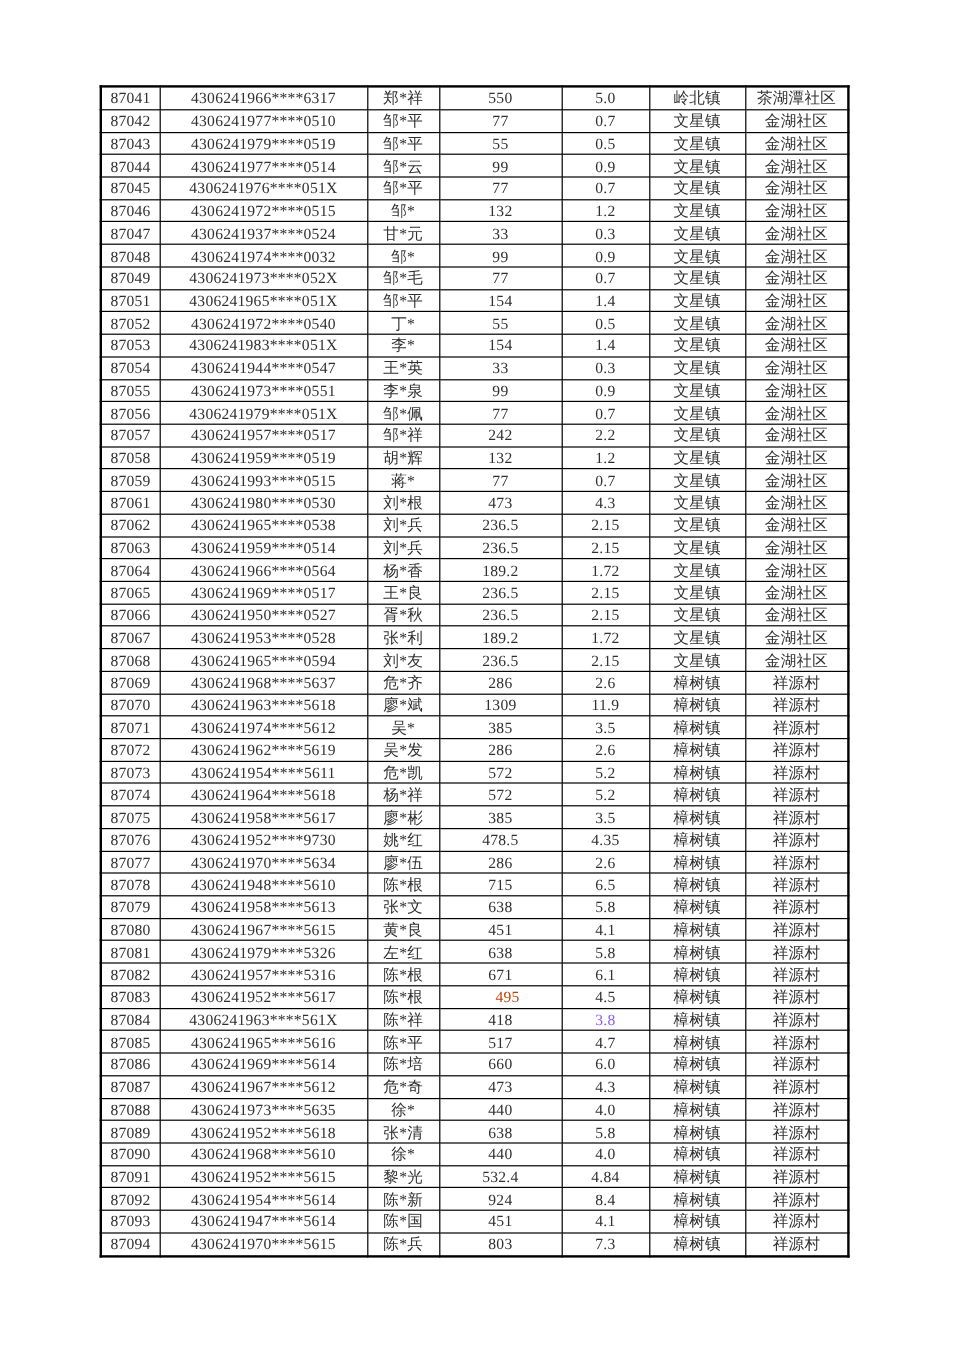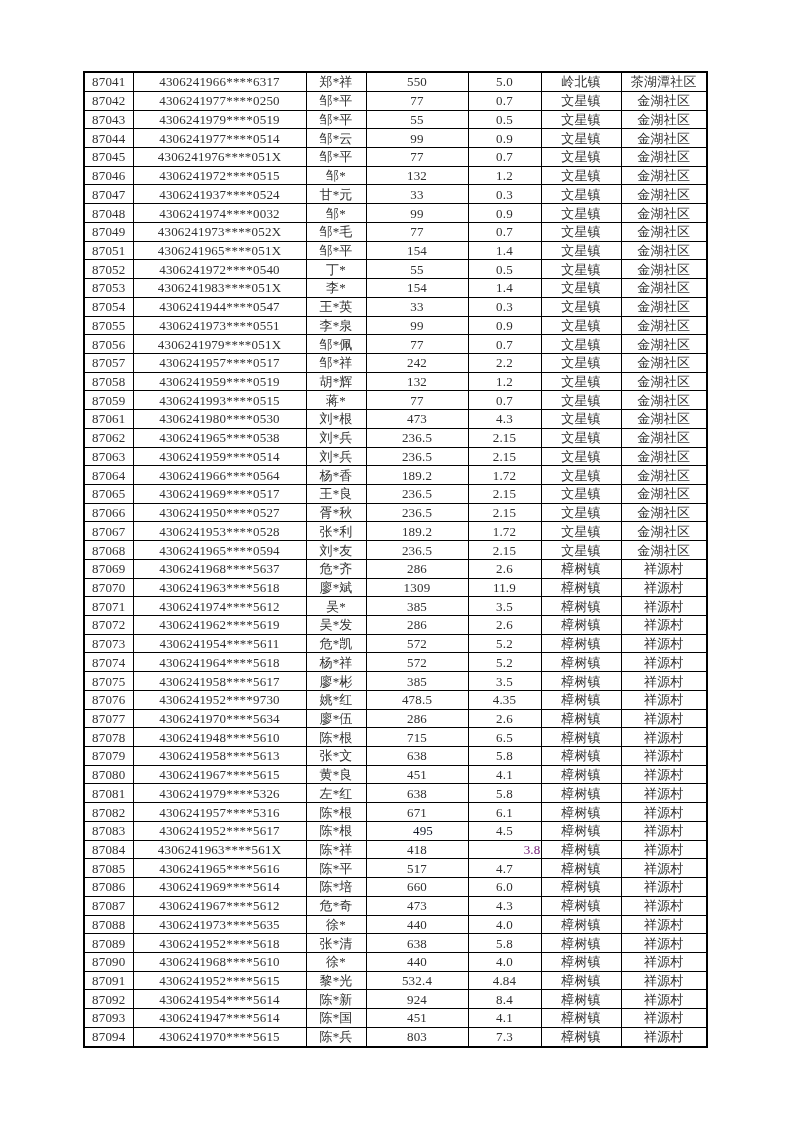--- a/index.html
+++ b/index.html
@@ -61,21 +61,21 @@
           <td style="color: rgb(48, 48, 48); border-color: rgb(0, 0, 0);">87041</td>
           <td style="color: rgb(48, 48, 48); border-color: rgb(0, 0, 0);">4306241966****6317</td>
           <td style="color: rgb(48, 48, 48); border-color: rgb(0, 0, 0);">郑*祥</td>
           <td style="color: rgb(48, 48, 48); border-color: rgb(0, 0, 0);">550</td>
           <td style="color: rgb(48, 48, 48); border-color: rgb(0, 0, 0);">5.0</td>
           <td style="color: rgb(48, 48, 48); border-color: rgb(0, 0, 0);">岭北镇</td>
           <td style="color: rgb(48, 48, 48); border-color: rgb(0, 0, 0);">茶湖潭社区</td>
         </tr>
         <tr>
           <td style="color: rgb(48, 48, 48); border-color: rgb(0, 0, 0);">87042</td>
-          <td style="color: rgb(48, 48, 48); border-color: rgb(0, 0, 0);">4306241977****0250</td>
+          <td style="color: rgb(48, 48, 48); border-color: rgb(0, 0, 0);">4306241977****0510</td>
           <td style="color: rgb(48, 48, 48); border-color: rgb(0, 0, 0);">邹*平</td>
           <td style="color: rgb(48, 48, 48); border-color: rgb(0, 0, 0);">77</td>
           <td style="color: rgb(48, 48, 48); border-color: rgb(0, 0, 0);">0.7</td>
           <td style="color: rgb(48, 48, 48); border-color: rgb(0, 0, 0);">文星镇</td>
           <td style="color: rgb(48, 48, 48); border-color: rgb(0, 0, 0);">金湖社区</td>
         </tr>
         <tr>
           <td style="color: rgb(48, 48, 48); border-color: rgb(0, 0, 0);">87043</td>
           <td style="color: rgb(48, 48, 48); border-color: rgb(0, 0, 0);">4306241979****0519</td>
           <td style="color: rgb(48, 48, 48); border-color: rgb(0, 0, 0);">邹*平</td>
@@ -414,31 +414,31 @@
           <td style="color: rgb(48, 48, 48); border-color: rgb(0, 0, 0);">陈*根</td>
           <td style="color: rgb(48, 48, 48); border-color: rgb(0, 0, 0);">671</td>
           <td style="color: rgb(48, 48, 48); border-color: rgb(0, 0, 0);">6.1</td>
           <td style="color: rgb(48, 48, 48); border-color: rgb(0, 0, 0);">樟树镇</td>
           <td style="color: rgb(48, 48, 48); border-color: rgb(0, 0, 0);">祥源村</td>
         </tr>
         <tr>
           <td style="color: rgb(48, 48, 48); border-color: rgb(0, 0, 0);">87083</td>
           <td style="color: rgb(48, 48, 48); border-color: rgb(0, 0, 0);">4306241952****5617</td>
           <td style="color: rgb(48, 48, 48); border-color: rgb(0, 0, 0);">陈*根</td>
-          <td style="color: #0f172a; border-color: rgb(0, 0, 0); padding-left: 12px;">495</td>
+          <td style="color: #c2410c; border-color: rgb(0, 0, 0); padding-left: 12px;">495</td>
           <td style="color: rgb(48, 48, 48); border-color: rgb(0, 0, 0);">4.5</td>
           <td style="color: rgb(48, 48, 48); border-color: rgb(0, 0, 0);">樟树镇</td>
           <td style="color: rgb(48, 48, 48); border-color: rgb(0, 0, 0);">祥源村</td>
         </tr>
         <tr>
           <td style="color: rgb(48, 48, 48); border-color: rgb(0, 0, 0);">87084</td>
           <td style="color: rgb(48, 48, 48); border-color: rgb(0, 0, 0);">4306241963****561X</td>
           <td style="color: rgb(48, 48, 48); border-color: rgb(0, 0, 0);">陈*祥</td>
           <td style="color: rgb(48, 48, 48); border-color: rgb(0, 0, 0);">418</td>
-          <td style="color: #701a75; border-color: rgb(0, 0, 0); text-align: right;">3.8</td>
+          <td style="color: #8b5cf6; border-color: rgb(0, 0, 0);">3.8</td>
           <td style="color: rgb(48, 48, 48); border-color: rgb(0, 0, 0);">樟树镇</td>
           <td style="color: rgb(48, 48, 48); border-color: rgb(0, 0, 0);">祥源村</td>
         </tr>
         <tr>
           <td style="color: rgb(48, 48, 48); border-color: rgb(0, 0, 0);">87085</td>
           <td style="color: rgb(48, 48, 48); border-color: rgb(0, 0, 0);">4306241965****5616</td>
           <td style="color: rgb(48, 48, 48); border-color: rgb(0, 0, 0);">陈*平</td>
           <td style="color: rgb(48, 48, 48); border-color: rgb(0, 0, 0);">517</td>
           <td style="color: rgb(48, 48, 48); border-color: rgb(0, 0, 0);">4.7</td>
           <td style="color: rgb(48, 48, 48); border-color: rgb(0, 0, 0);">樟树镇</td>

